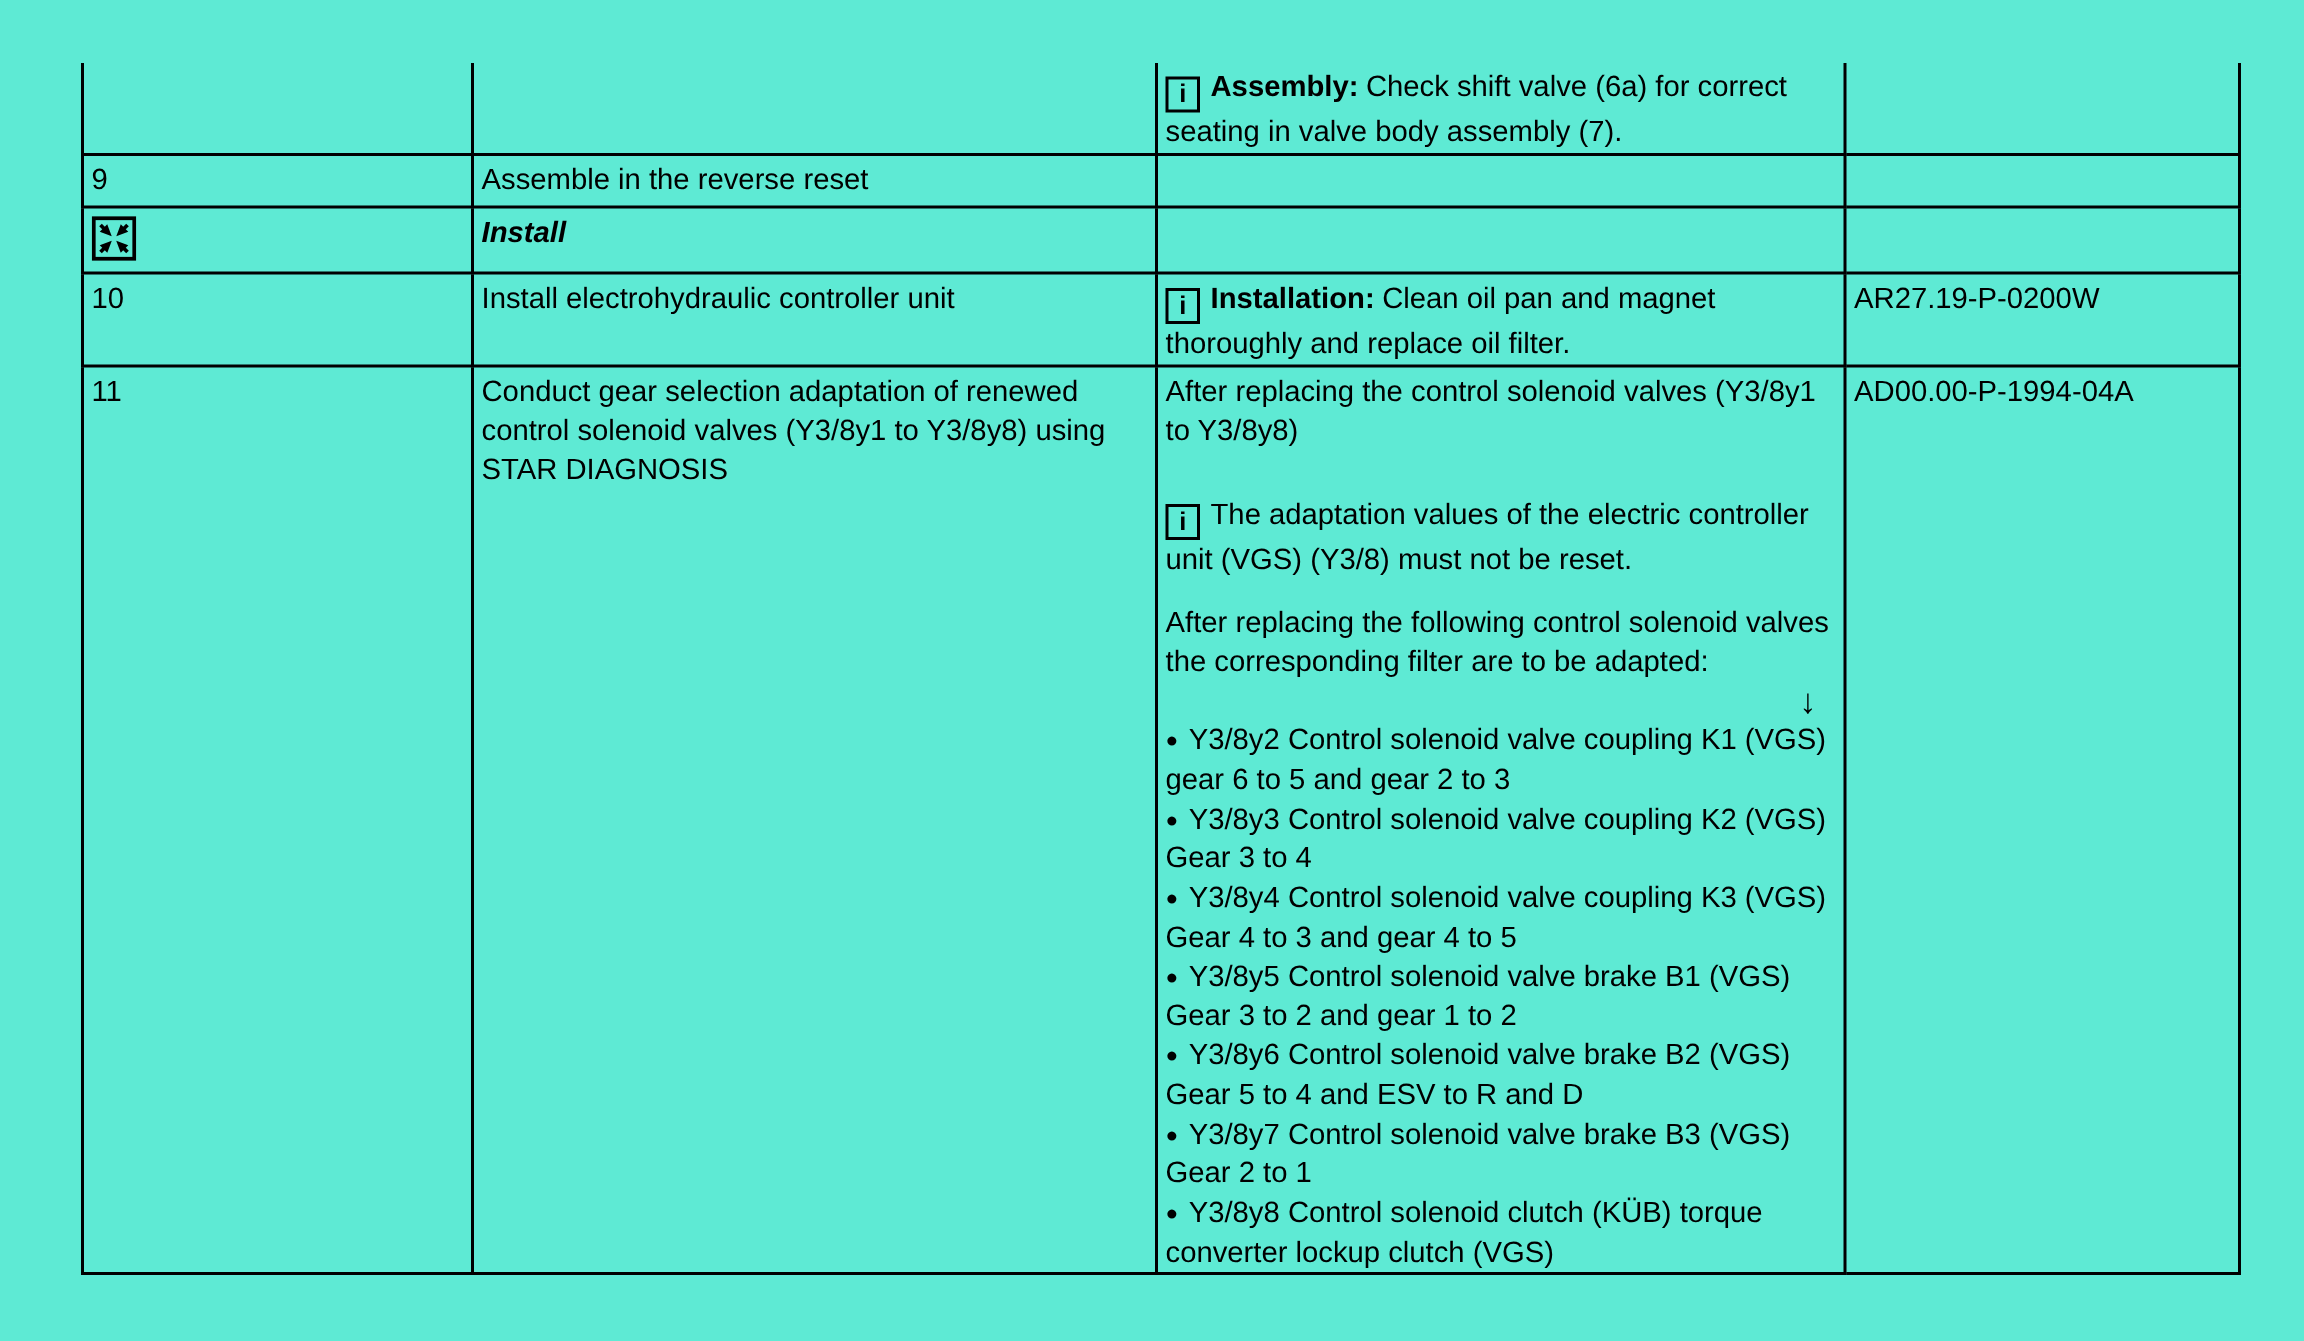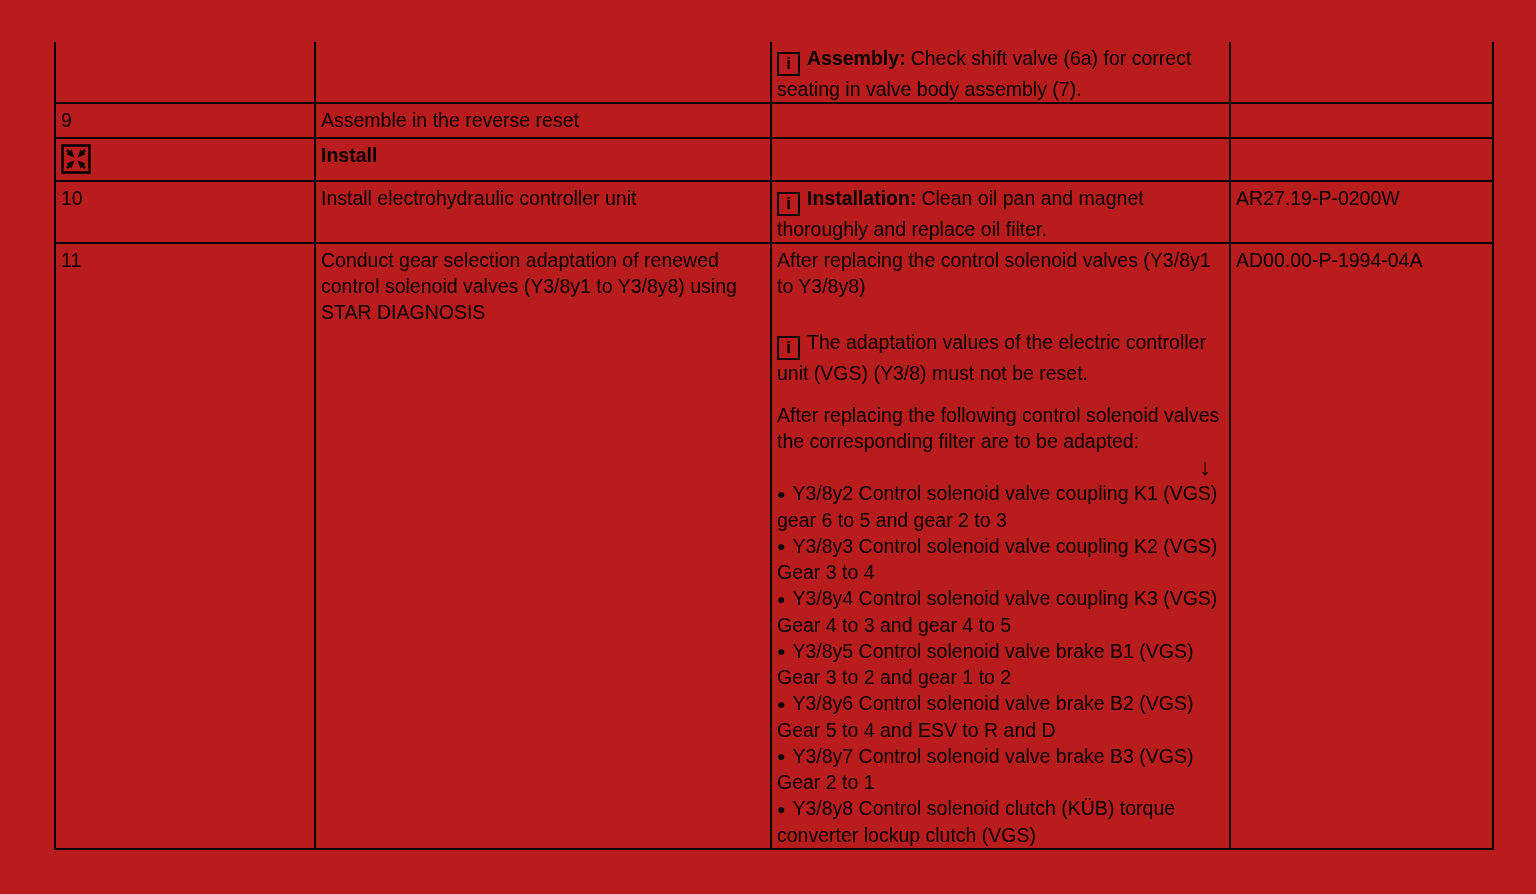--- a/index.html
+++ b/index.html
@@ -4,21 +4,21 @@
 <style>
   html, body {
     margin: 0;
     padding: 0;
     background: #ffffff;
   }
   .page {
     position: relative;
     width: 1536px;
     height: 894px;
-    background: #b91c1c;
+    background: #5eead4;
     overflow: hidden;
     font-family: "Liberation Sans", sans-serif;
     color: #000000;
     font-size: 19.5px;
     line-height: 26px;
   }
   table.wis-table {
     position: absolute;
     left: 54px;
     top: 42px;
@@ -33,21 +33,21 @@
     overflow: hidden;
   }
   tr.row-continuation td { border-top: none; }
   col.c1 { width: 260px; }
   col.c2 { width: 456px; }
   col.c3 { width: 459px; }
   col.c4 { width: 263px; }
 
   tr.row-continuation   { height: 61px; }
   tr.row-step9          { height: 35px; }
-  tr.row-install        { height: 35px; }
+  tr.row-install        { height: 35px; font-style: italic; }
   tr.row-step10         { height: 62px; }
   tr.row-step11         { height: 598px; }
 
   p { margin: 0; }
   .bold { font-weight: bold; }
   .note-text { margin-left: 5px; }
 
   .info-icon {
     display: inline-block;
     width: 19px;

